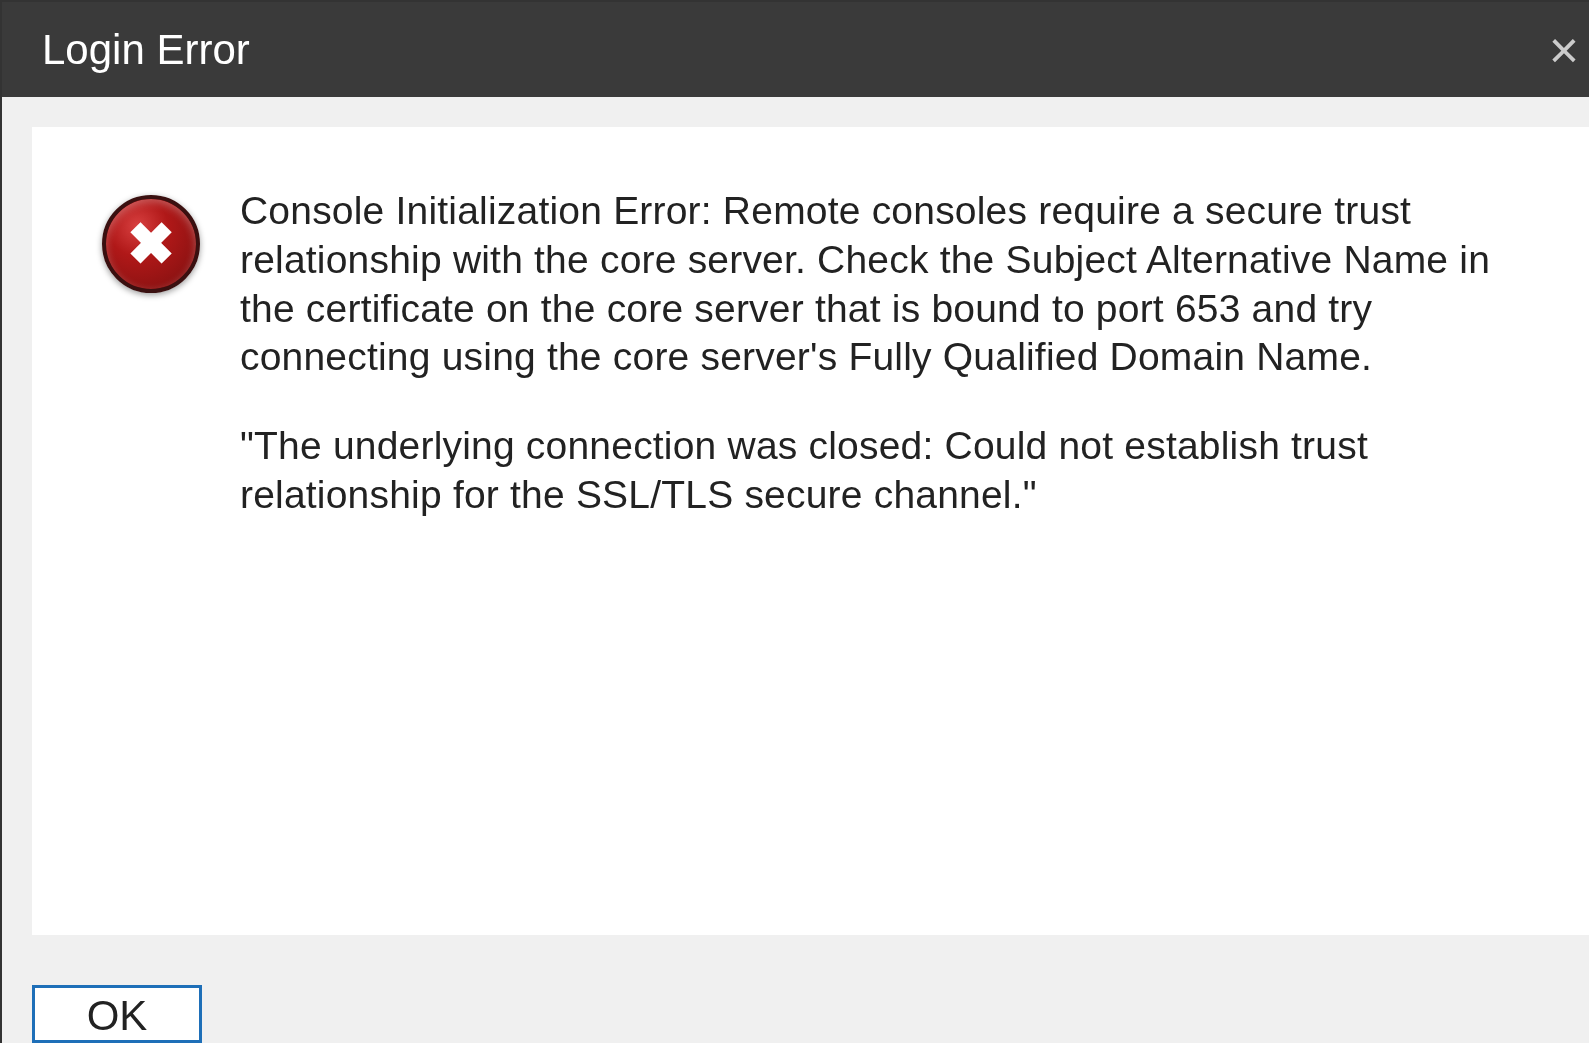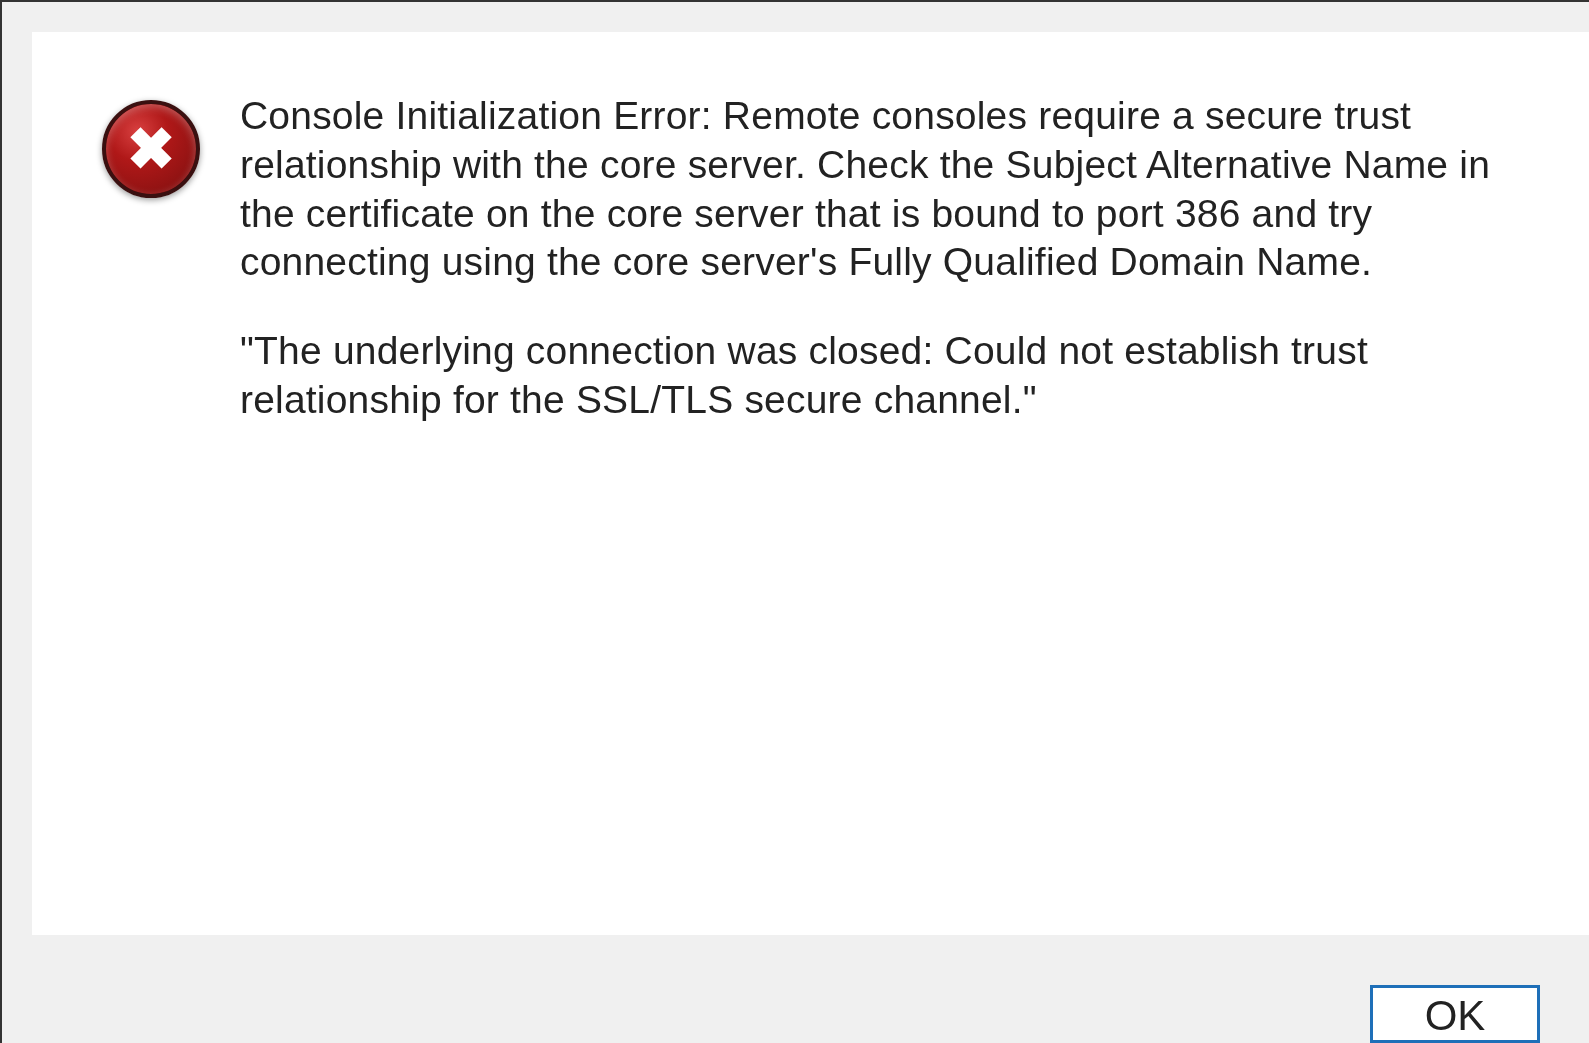--- a/index.html
+++ b/index.html
@@ -90,49 +90,52 @@
       letter-spacing: 0.2px;
     }
     .message-text p {
       margin-bottom: 40px;
     }
     .message-text p:last-child {
       margin-bottom: 0;
     }
     .button-row {
       display: flex;
-      justify-content: flex-end;
       padding-right: 49px;
       padding-bottom: 0;
     }
     .ok-button {
       background: #ffffff;
       border: 3px solid #1e6fb8;
       color: #222222;
       font-size: 42px;
       font-family: inherit;
       padding: 4px 50px 0 50px;
       cursor: pointer;
       min-width: 170px;
       text-align: center;
     }
   </style>
 </head>
 <body>
 
 <div class="dialog">
+  <div class="titlebar">
+    <span class="titlebar-title">Login Error</span>
+    <span class="close-button">×</span>
+  </div>
   <div class="content-area">
     <div class="message-panel">
       <div class="icon-container">
         <div class="error-icon-circle">
           <span class="error-icon-x">✖</span>
         </div>
       </div>
       <div class="message-text">
-        <p>Console Initialization Error:  Remote consoles require a secure trust relationship with the core server.  Check the Subject Alternative Name in the certificate on the core server that is bound to port 386 and try connecting using the core server's Fully Qualified Domain Name.</p>
+        <p>Console Initialization Error:  Remote consoles require a secure trust relationship with the core server.  Check the Subject Alternative Name in the certificate on the core server that is bound to port 653 and try connecting using the core server's Fully Qualified Domain Name.</p>
         <p>"The underlying connection was closed: Could not establish trust relationship for the SSL/TLS secure channel."</p>
       </div>
     </div>
     <div class="button-row">
       <button class="ok-button">OK</button>
     </div>
   </div>
 </div>
 
 </body></html>

